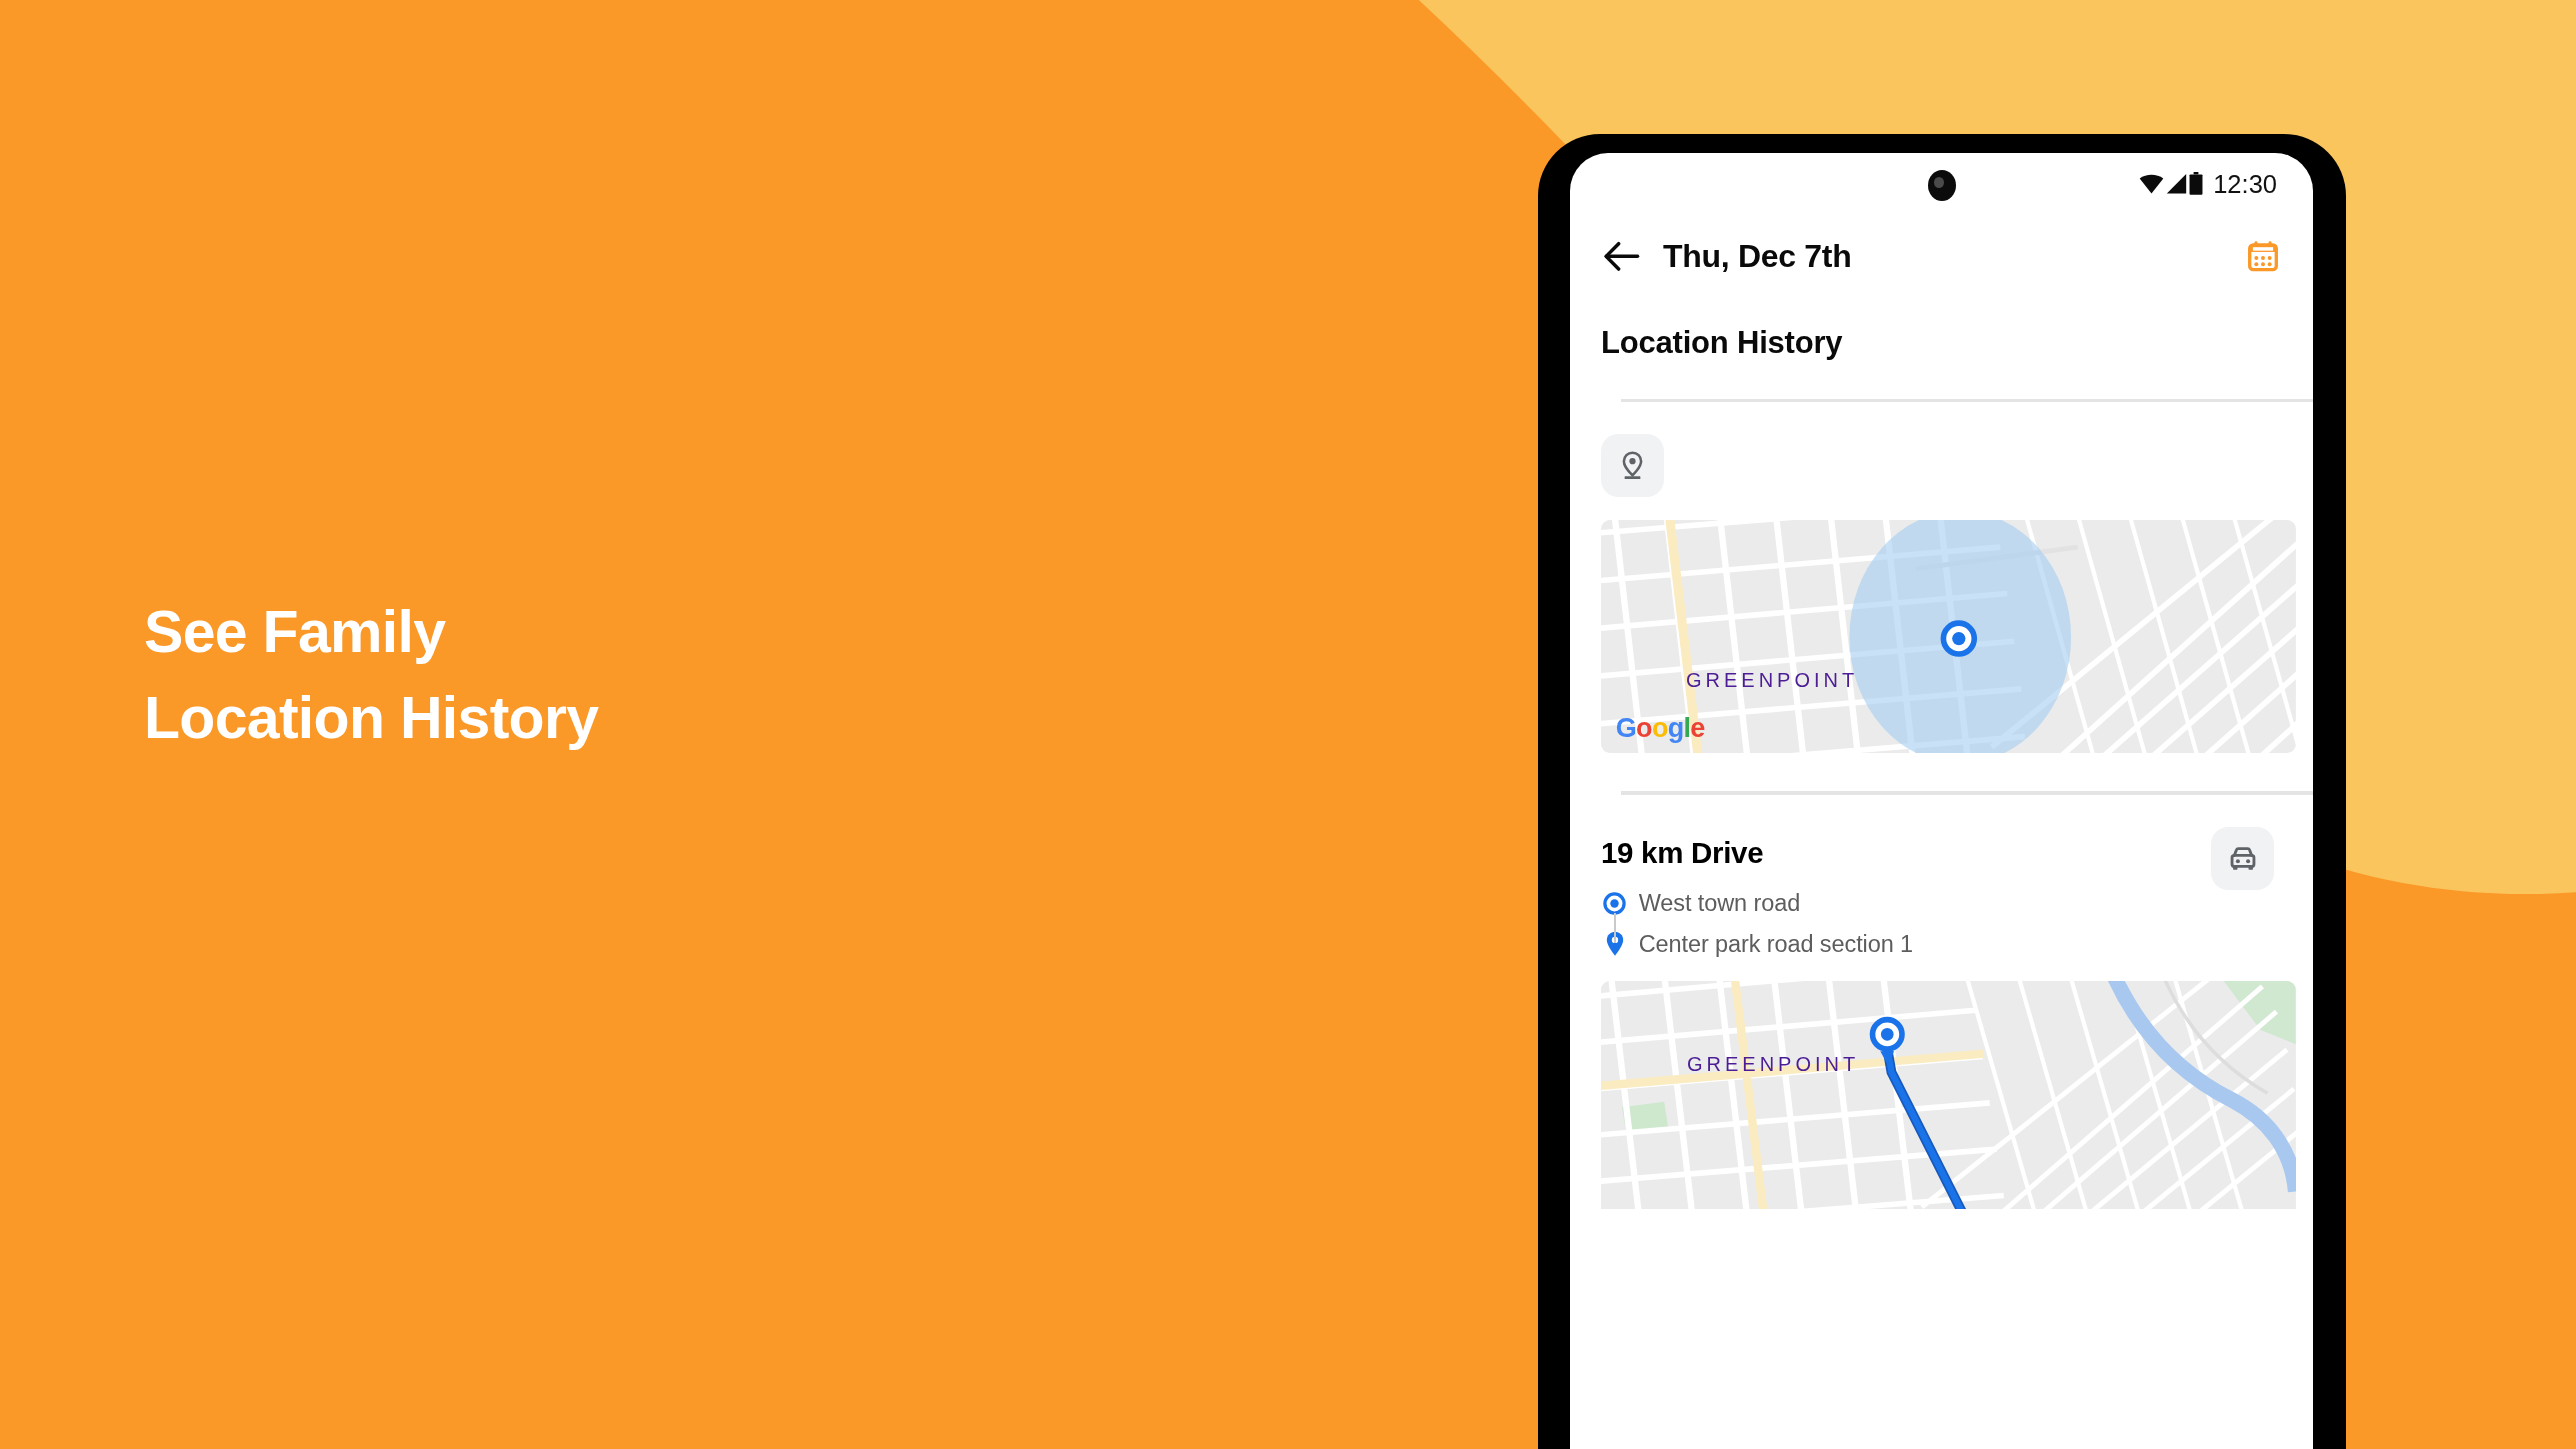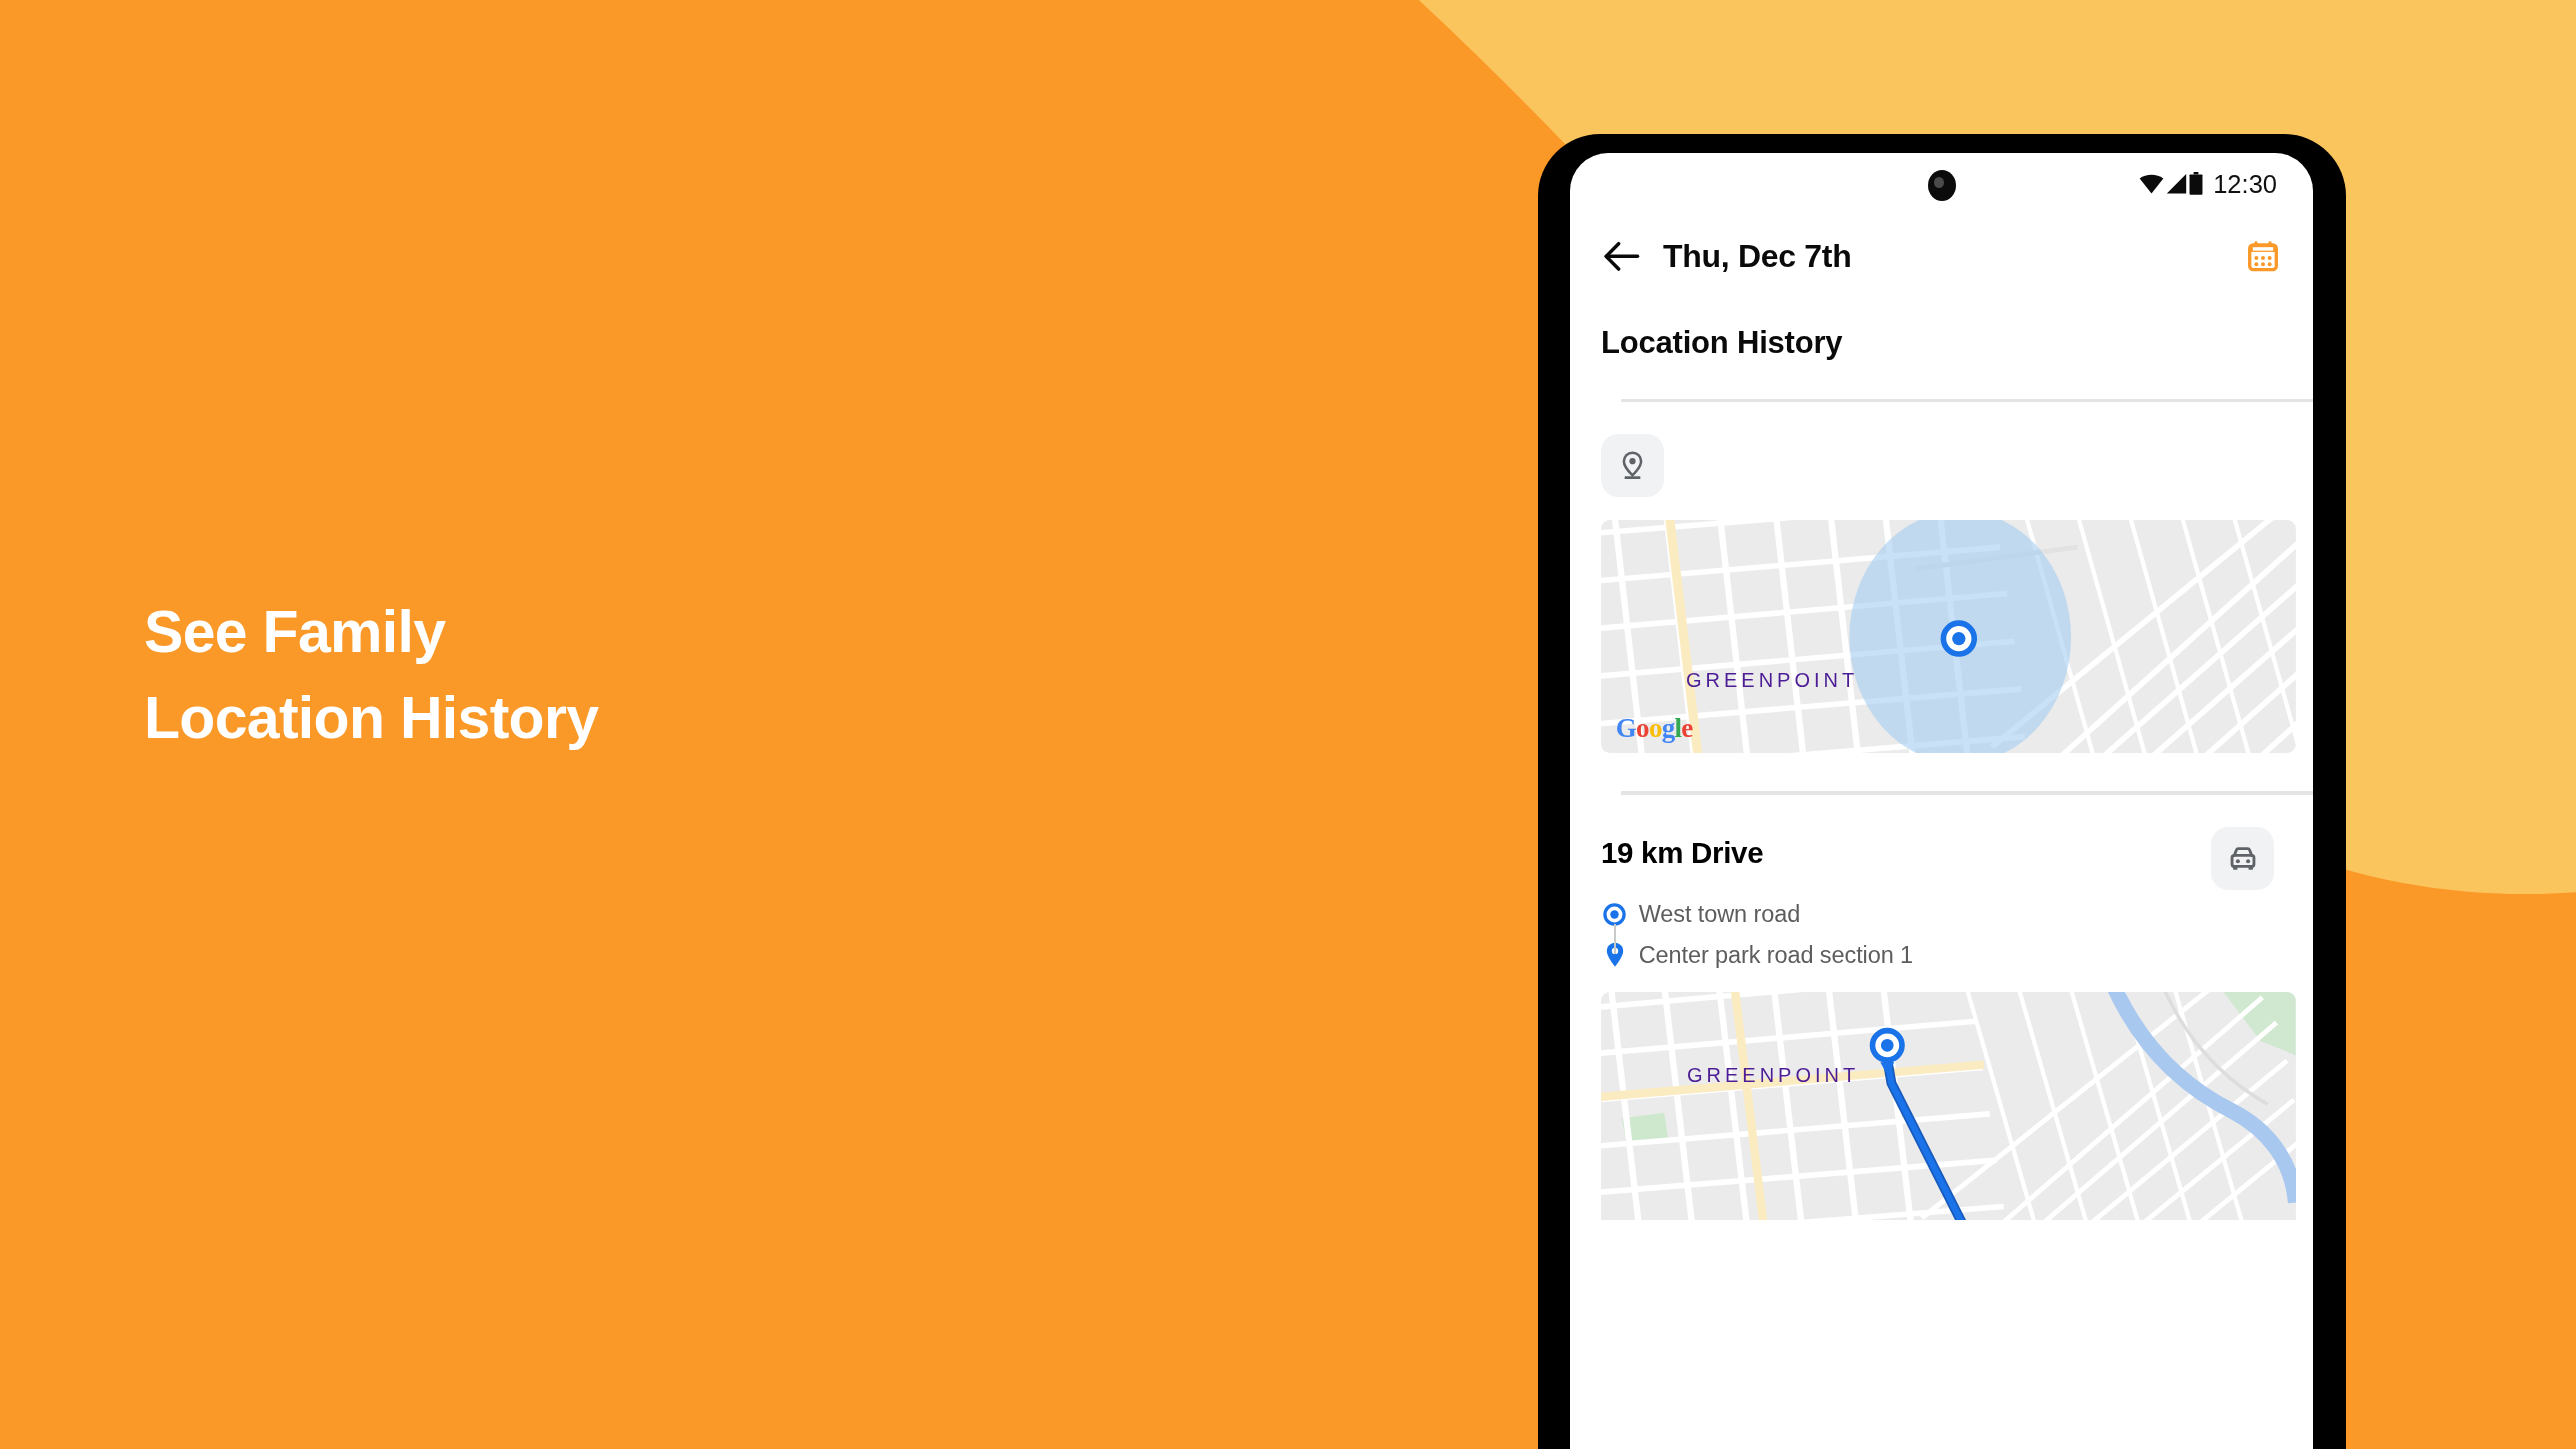--- a/index.html
+++ b/index.html
@@ -122,21 +122,21 @@
     width:63px;height:63px;
     border-radius:17.4px;
     background:#F1F2F4;
     display:flex;align-items:center;justify-content:center;
     margin-right:39px;
     flex:none;
     cursor:pointer;
   }
 
   
-  .route{ margin-top:31px; position:relative; }
+  .route{ margin-top:20px; position:relative; }
   .route-line{
     position:absolute; left:12.7px; top:23px;
     width:2px; height:29.5px; background:#C9C9C9;
   }
   .leg{ display:flex; align-items:center; height:27px; margin-bottom:13.4px;}
   .leg:last-child{ margin-bottom:0; }
   .leg-dot{ width:27px; height:27px; flex:none; display:flex;align-items:center;justify-content:center;}
   .leg-label{
     margin-left:10.7px;
     font-size:23.5px; color:#5D5D5D; letter-spacing:-0.1px;
@@ -151,21 +151,21 @@
     position:relative;
     background:#EFEFEF;
     cursor:pointer;
   }
   .map-thumb.tall{ height:228px; border-radius:9.4px 9.4px 0 0; }
   .map-thumb svg{ display:block; width:100%; height:100%; }
 
   .gm-logo{
     position:absolute; left:14.8px; bottom:9.4px;
     font-size:27px; font-weight:bold;
-    font-family:Liberation Serif, serif;
+    font-family:Liberation Sans, sans-serif;
     letter-spacing:-0.7px;
     text-align:right;
   }
   .gm-logo i{ font-style:normal; }
   .gm-b{color:#4285F4;} .gm-r{color:#EA4335;} .gm-y{color:#FBBC05;} .gm-g{color:#34A853;}
 
   .maplabel{
     position:absolute;
     font-size:20px; font-weight:500; color:#4c1d95;
     letter-spacing:4px;

